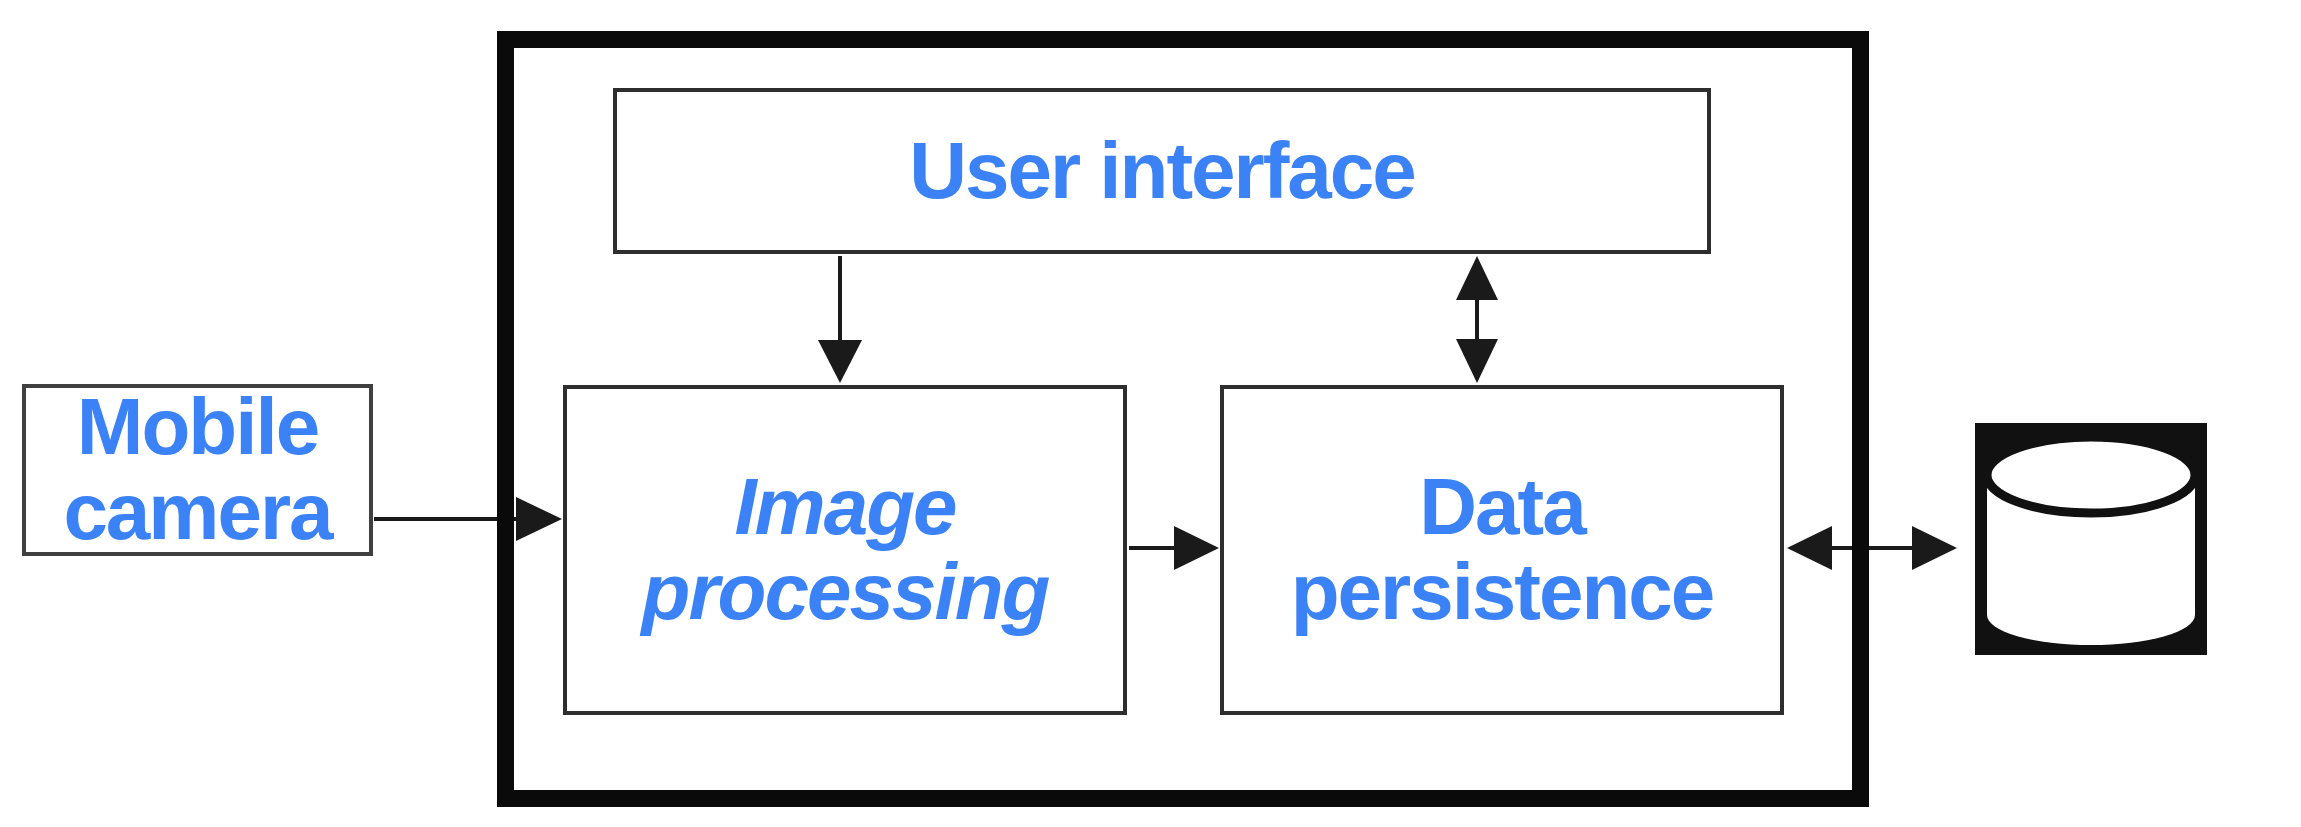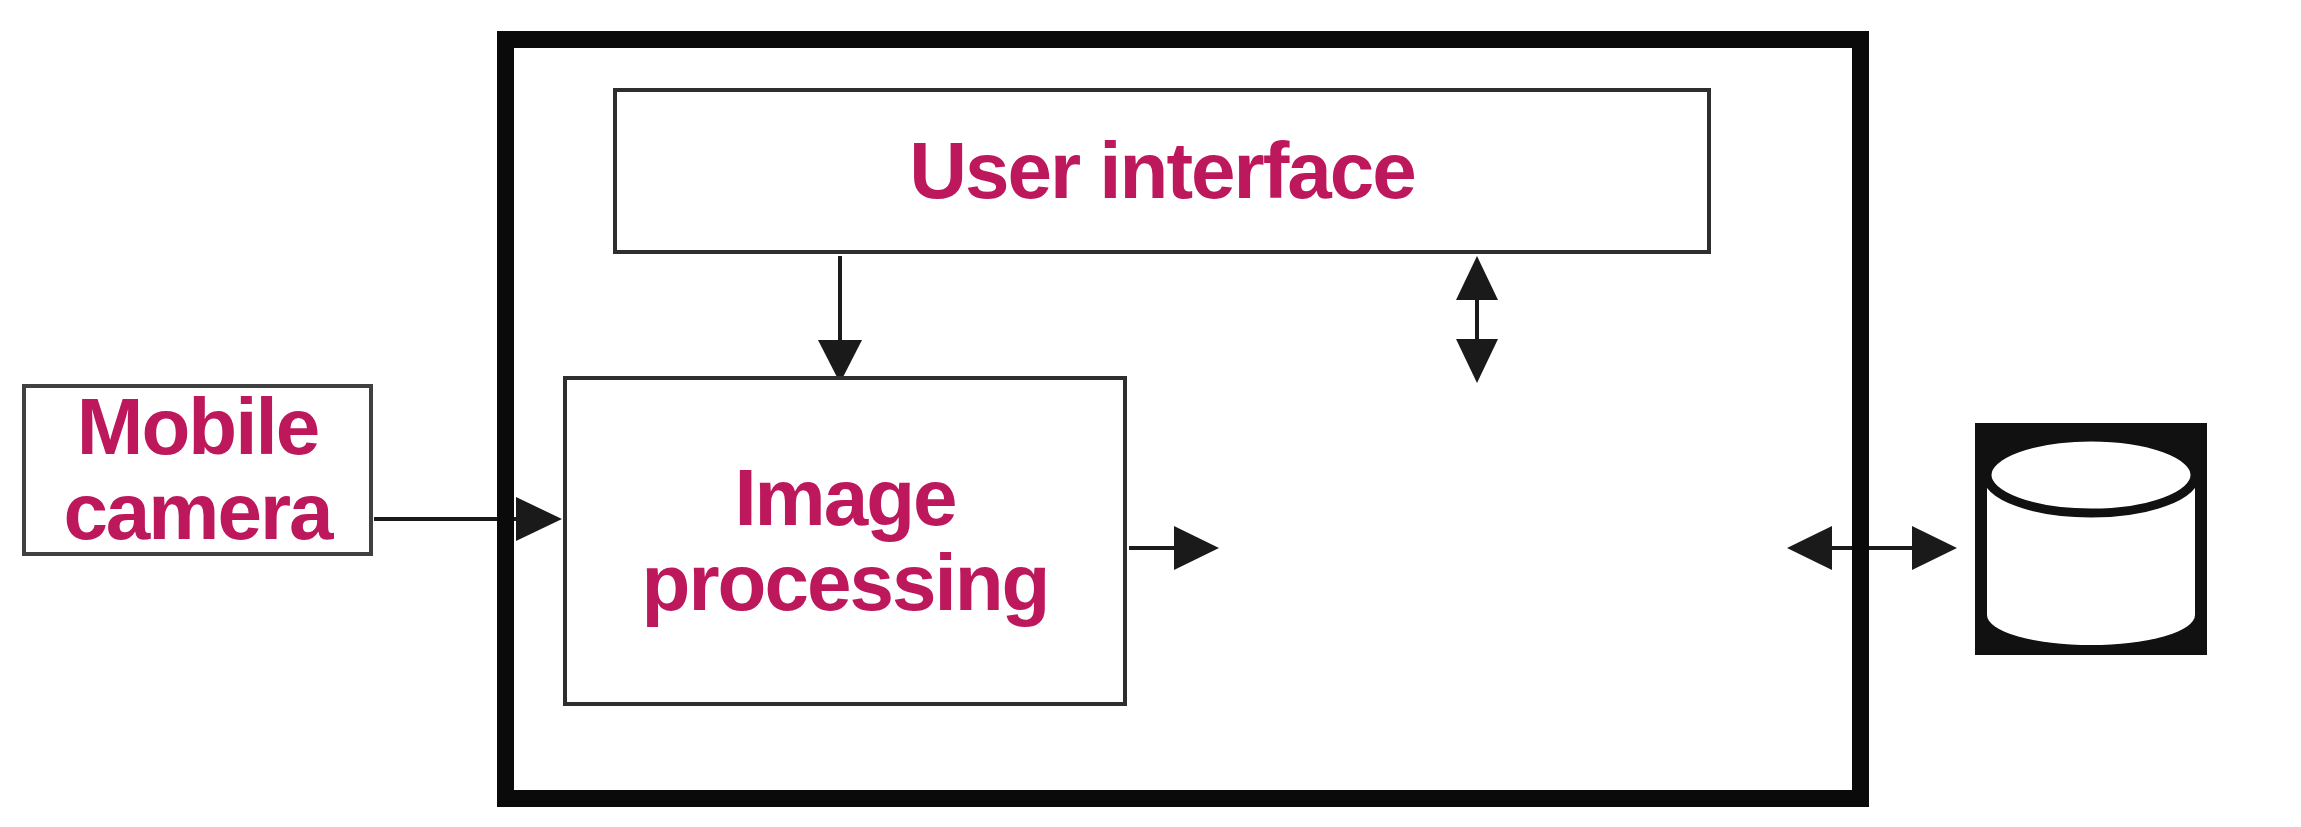--- a/index.html
+++ b/index.html
@@ -29,35 +29,35 @@
     display: flex;
     align-items: center;
     justify-content: center;
     text-align: center;
   }
   .node-label {
     font-weight: bold;
     font-size: 80px;
     line-height: 1.06;
     letter-spacing: -2px;
-    color: #be185d;
+    color: #3b82f6;
     white-space: normal;
   }
   .outer-boundary {
     position: absolute;
     box-sizing: border-box;
     left: 497px;
     top: 31px;
     width: 1372px;
     height: 776px;
     border: 17px solid #0a0a0a;
     background: transparent;
   }
   .ui-box   { left: 613px;  top: 88px;  width: 1098px; height: 166px; border: 4px solid #2e2e2e; }
-  .ip-box   { left: 563px;  top: 376px; width: 564px;  height: 330px; border: 4px solid #2e2e2e; }
+  .ip-box   { left: 563px;  top: 385px; width: 564px;  height: 330px; border: 4px solid #2e2e2e; font-style: italic; }
   .dp-box   { left: 1220px; top: 385px; width: 564px;  height: 330px; border: 4px solid #2e2e2e; }
   .mc-box   { left: 22px;   top: 384px; width: 351px;  height: 172px; border: 4px solid #404040; }
   .storage-icon-wrap {
     position: absolute;
     left: 1975px;
     top: 423px;
     width: 232px;
     height: 232px;
   }
   .storage-label {
@@ -111,20 +111,23 @@
   <div class="outer-boundary"></div>
 
   <div class="box ui-box">
     <span class="node-label">User interface</span>
   </div>
 
   <div class="box ip-box">
     <span class="node-label">Image processing</span>
   </div>
 
+  <div class="box dp-box">
+    <span class="node-label">Data persistence</span>
+  </div>
 
   <div class="box mc-box">
     <span class="node-label">Mobile camera</span>
   </div>
 
   <div class="storage-icon-wrap">
     <svg width="232" height="232" viewBox="0 0 232 232" xmlns="http://www.w3.org/2000/svg">
       <rect x="0" y="0" width="232" height="232" fill="#111111"></rect>
       <path d="M 12 52 L 12 192 A 104 30 0 0 0 220 192 L 220 52 Z" fill="#ffffff"></path>
       <ellipse cx="116" cy="52" rx="104" ry="38" fill="#ffffff" stroke="#111111" stroke-width="9"></ellipse>

